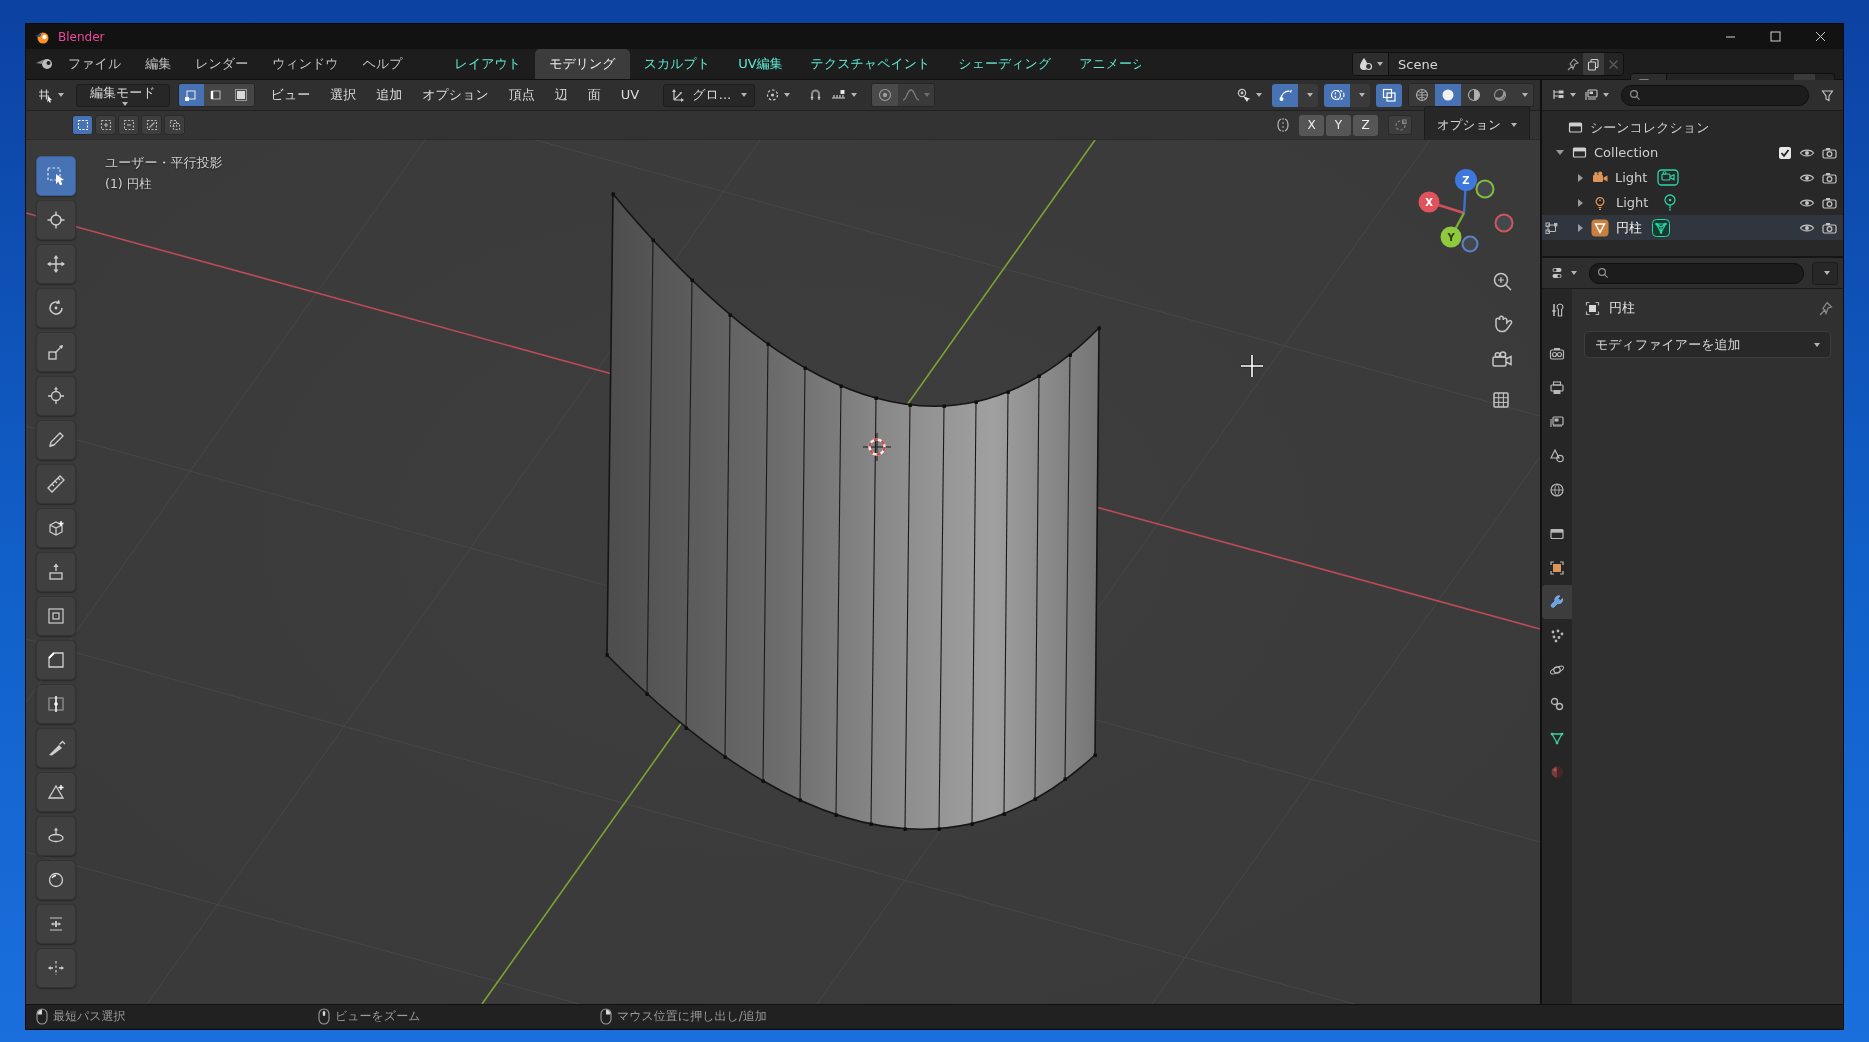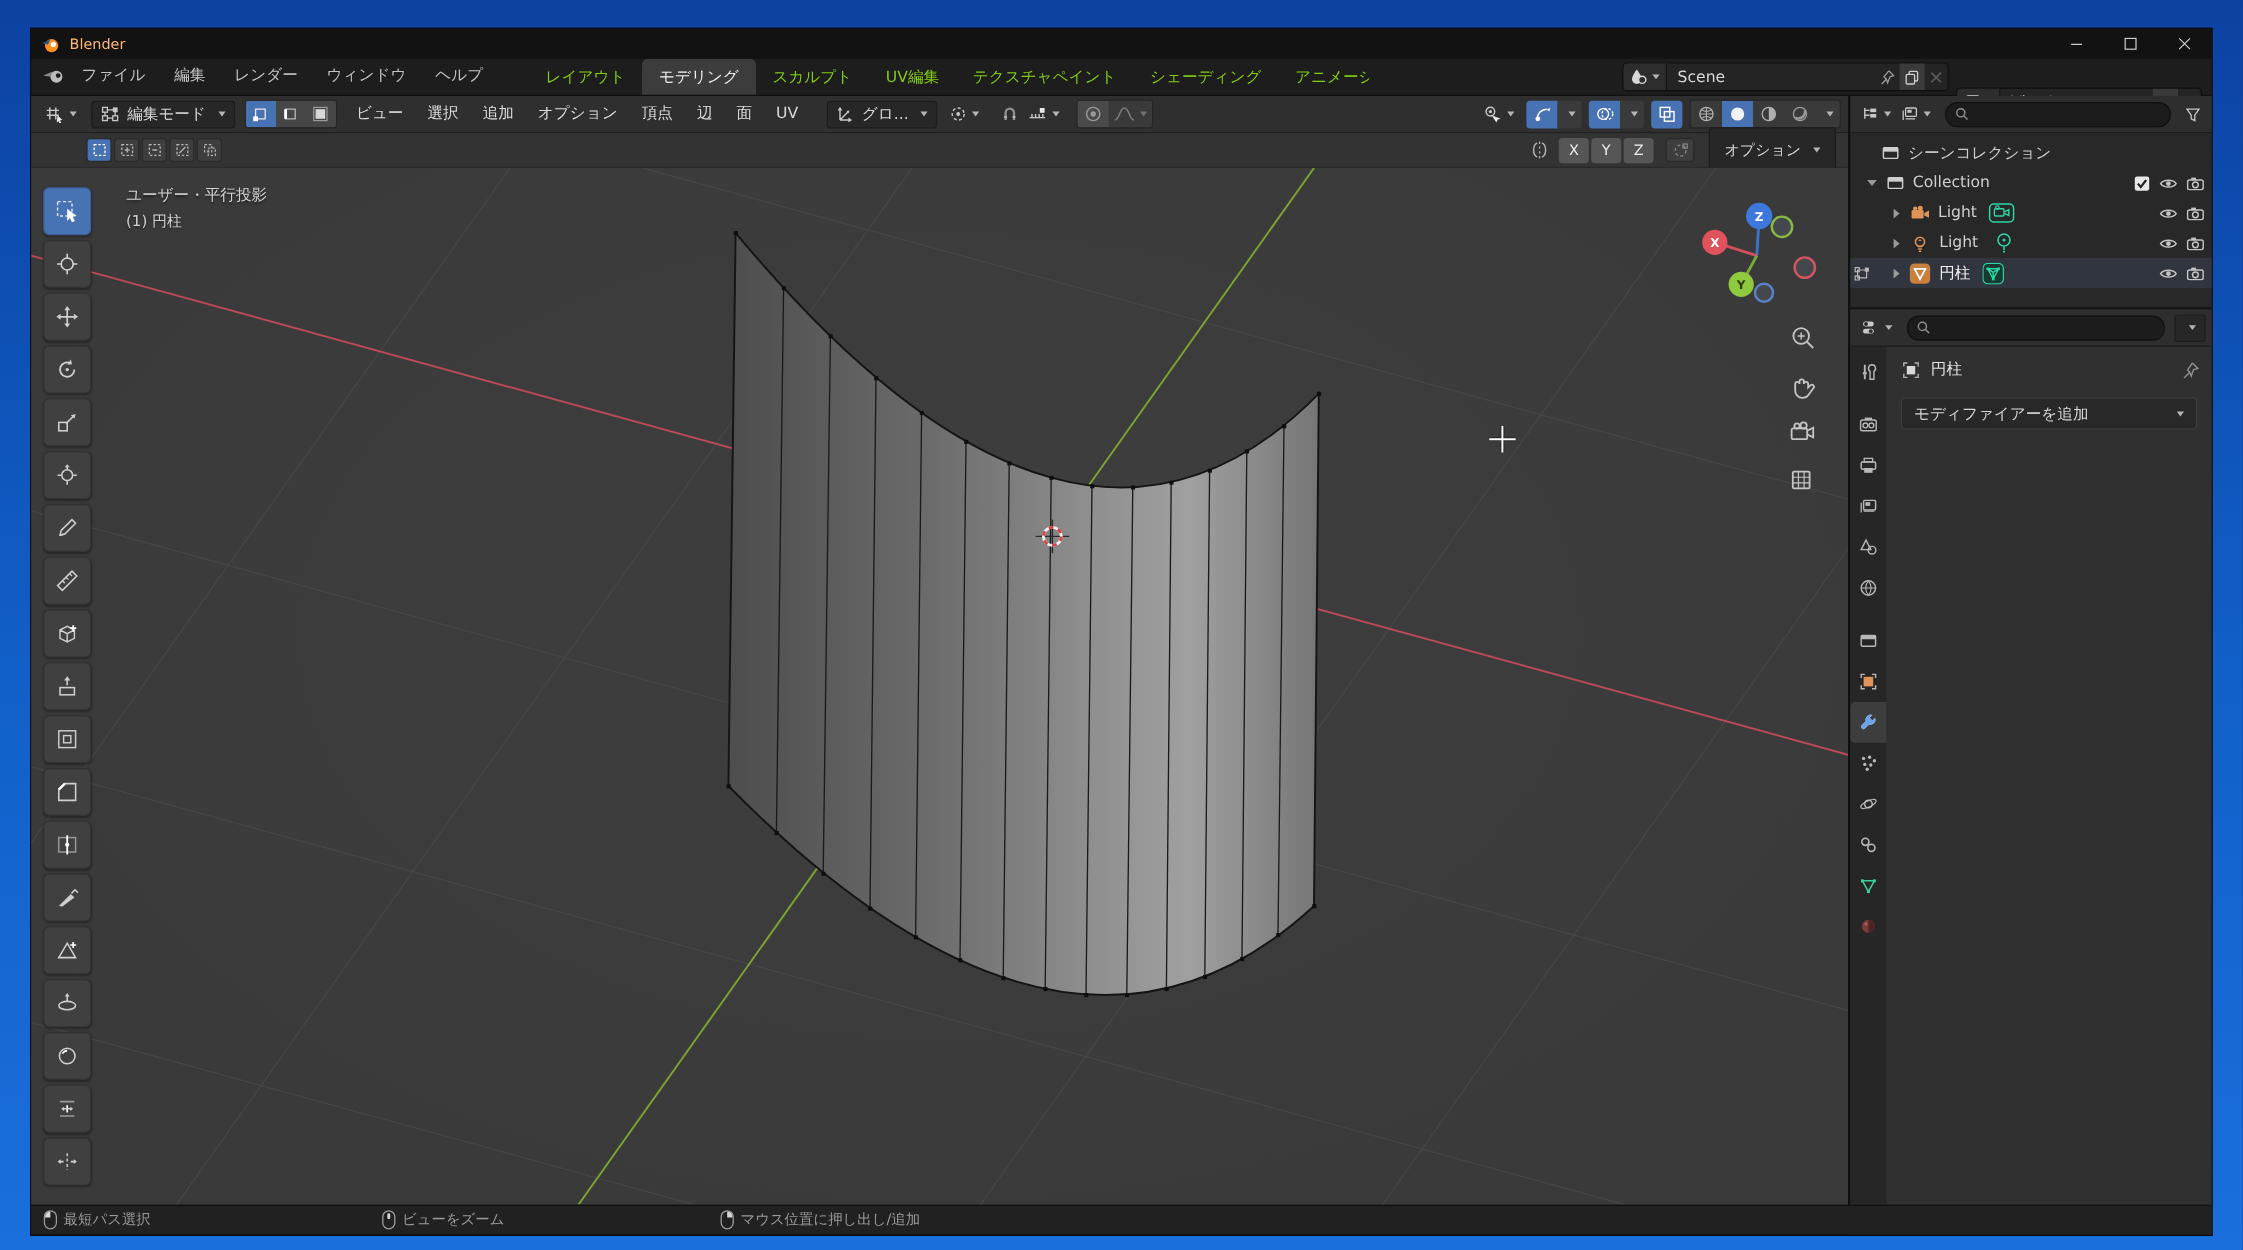--- a/index.html
+++ b/index.html
@@ -1,29 +1,29 @@
 <!DOCTYPE html>
 <html><head>
 <meta charset="utf-8">
 <style>
   html,body{margin:0;padding:0;background:#0a3f9f;}
   *{box-sizing:border-box;font-family:"DejaVu Sans","Liberation Sans",sans-serif;}
   #desktop{position:relative;width:1869px;height:1042px;overflow:hidden;
     background:linear-gradient(180deg,#0c42a2 0%,#1160c9 55%,#1a6fdd 100%);}
   #win{position:absolute;left:26px;top:24px;width:1817px;height:1005px;background:#1d1d1d;box-shadow:0 0 0 1px #0a0a0a;}
   
-  #titlebar{position:absolute;left:0;top:0;width:100%;height:25px;background:#121212;display:flex;align-items:center;color:#fdba74;font-size:12px;}
+  #titlebar{position:absolute;left:0;top:0;width:100%;height:25px;background:#121212;display:flex;align-items:center;color:#ec4899;font-size:12px;}
   #titlebar .t-title{margin-left:8px;}
   .wbtns{margin-left:auto;display:flex;height:100%;}
   .wbtn{width:45px;height:100%;display:flex;align-items:center;justify-content:center;color:#cfcfcf;}
   
   #topbar{position:absolute;left:0;top:25px;width:100%;height:31px;background:#1d1d1d;display:flex;align-items:center;border-bottom:1px solid #101010;color:#c3c3c3;font-size:13px;}
   .menu-item{padding:0 12px;line-height:30px;}
   .ws-tabs{display:flex;margin-left:26px;height:100%;align-items:stretch;white-space:nowrap;overflow:hidden;max-width:700px;}
-  .ws-tab{padding:0 14px;display:flex;align-items:center;color:#84cc16;}
+  .ws-tab{padding:0 14px;display:flex;align-items:center;color:#5eead4;}
   .ws-tab.active{background:#3c3c3c;color:#f0f0f0;border-radius:5px 5px 0 0;}
   .sel-box{display:flex;align-items:center;height:24px;background:#242424;border:1px solid #0f0f0f;border-radius:4px;color:#d8d8d8;font-size:13px;}
   .sel-box .seg-icon{display:flex;align-items:center;padding:0 5px;background:#2d2d2d;border-right:1px solid #0f0f0f;height:100%;border-radius:3px 0 0 3px;}
   .sel-box .seg-text{padding:0 9px;flex:1;}
   .sel-box .seg-btn{display:flex;align-items:center;padding:0 4px;height:100%;}
   .caret{display:inline-block;width:0;height:0;border-left:3.5px solid transparent;border-right:3.5px solid transparent;border-top:4.5px solid #b5b5b5;margin-left:4px;}
   .caret.dim{border-top-color:#6f6f6f;}
   
   #vp-header{position:absolute;left:0;top:56px;width:1514px;height:31px;background:#2f2f2f;display:flex;align-items:center;border-bottom:1px solid #202020;color:#d6d6d6;font-size:13px;padding:0 6px;}
   .hbtn{display:flex;align-items:center;justify-content:center;height:23px;border-radius:3px;padding:0 4px;}
@@ -175,21 +175,21 @@
   </div>
 
   <div id="vp-header">
     <div class="hbtn">
       <svg width="18" height="16" viewBox="0 0 18 16">
         <path d="M3 5 h10 M3 9 h10 M5.5 2.5 v10 M10.5 2.5 v10" stroke="#c8c8c8" stroke-width="1.2"></path>
         <path d="M12 9 l4 4 l-2 .2 l1 2 l-1.4.6 l-1-2 l-1.4 1.4 Z" fill="#e8e8e8"></path>
       </svg>
       <span class="caret"></span>
     </div>
-    <div class="hbtn dark" style="margin-left:8px;padding:0 7px;">
+    <div class="hbtn dark" style="margin-left:8px;padding:0 7px;flex-direction:column;">
       <svg width="16" height="14" viewBox="0 0 16 14">
         <path d="M3.5 3.5 L12 3.5 L12 10.5 L3.5 10.5 Z" fill="none" stroke="#c8c8c8" stroke-width="1.1"></path>
         <rect x="1.5" y="1.5" width="4" height="4" fill="#2b2b2b" stroke="#c8c8c8" stroke-width="1.1"></rect>
         <rect x="10" y="1.5" width="4" height="4" fill="#c8c8c8"></rect>
         <rect x="1.5" y="8.5" width="4" height="4" fill="#2b2b2b" stroke="#c8c8c8" stroke-width="1.1"></rect>
         <rect x="10" y="8.5" width="4" height="4" fill="#2b2b2b" stroke="#c8c8c8" stroke-width="1.1"></rect>
       </svg>
       <span style="margin:0 6px;">編集モード</span>
       <span class="caret"></span>
     </div>

